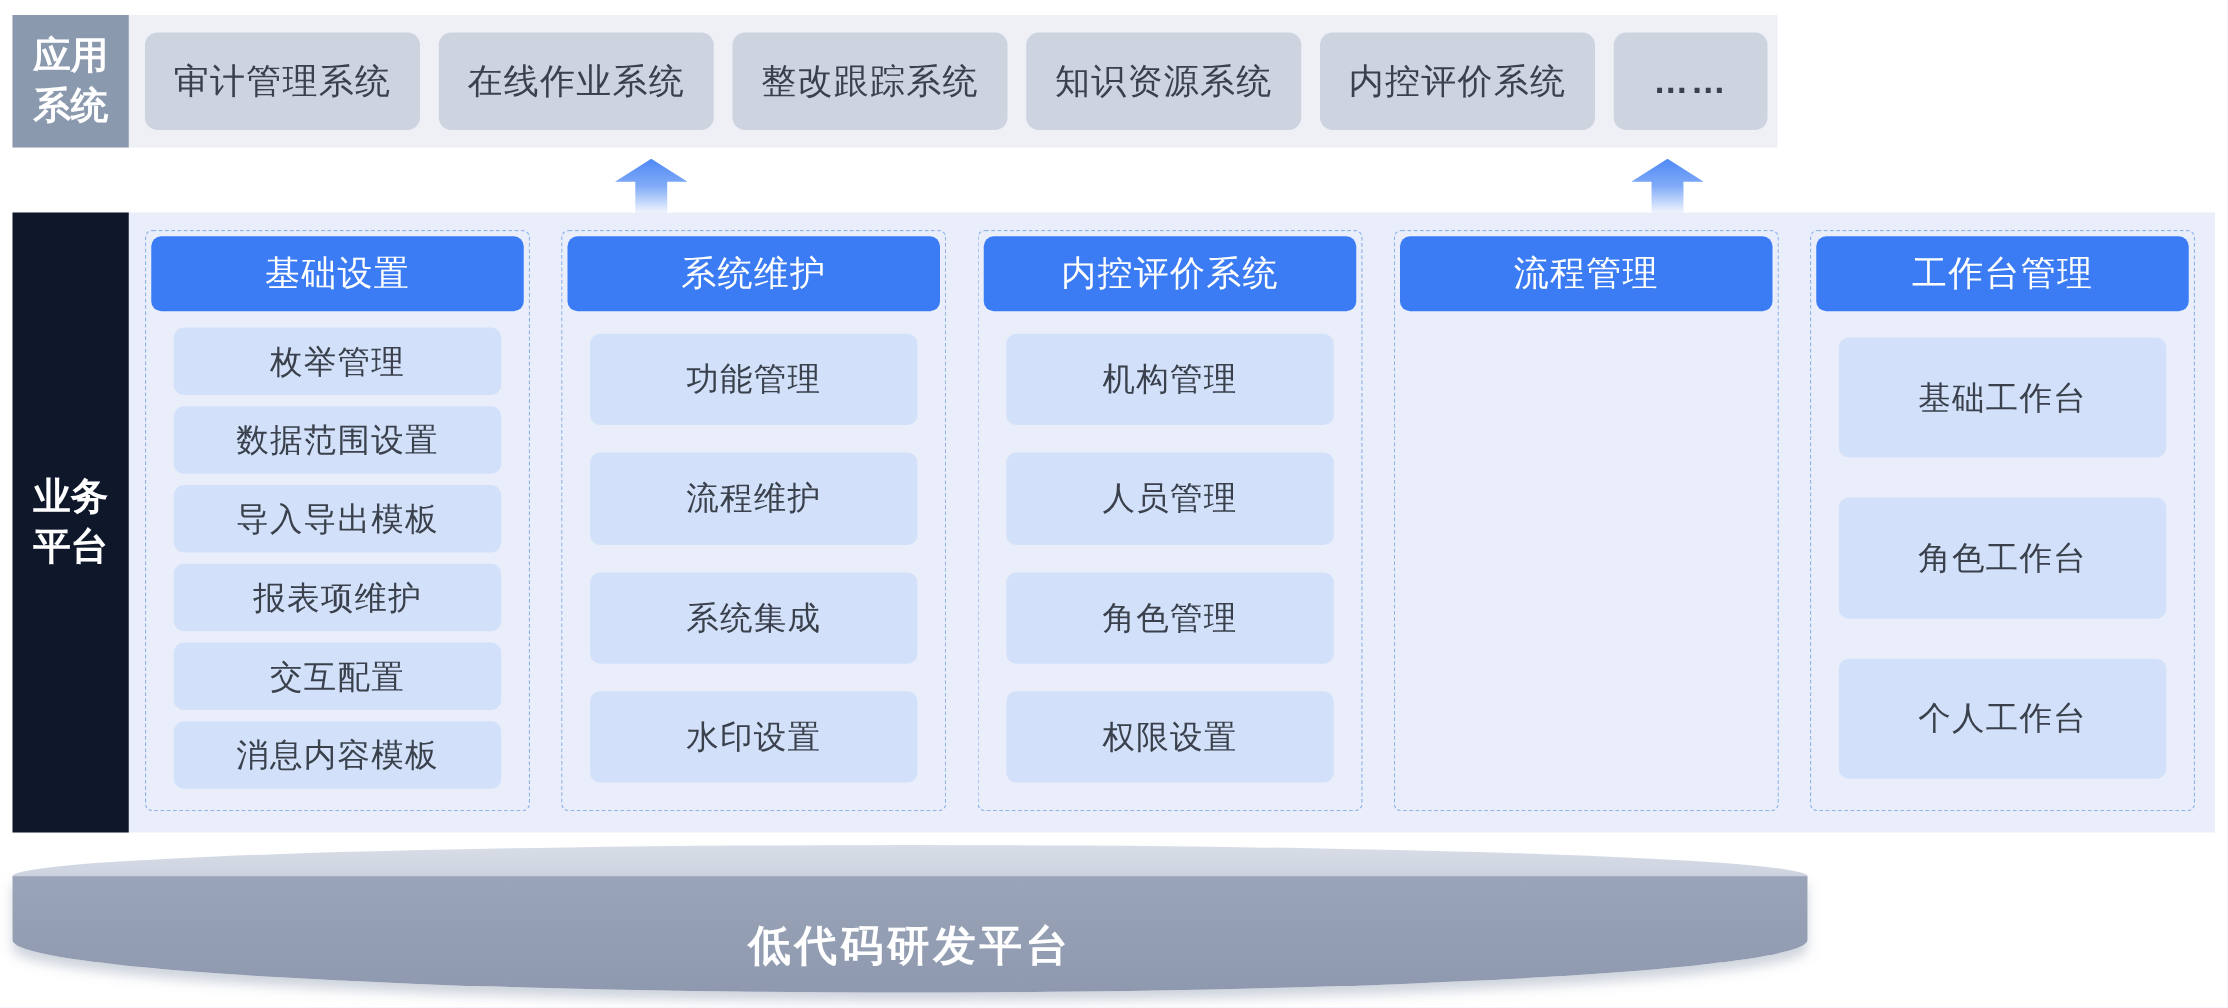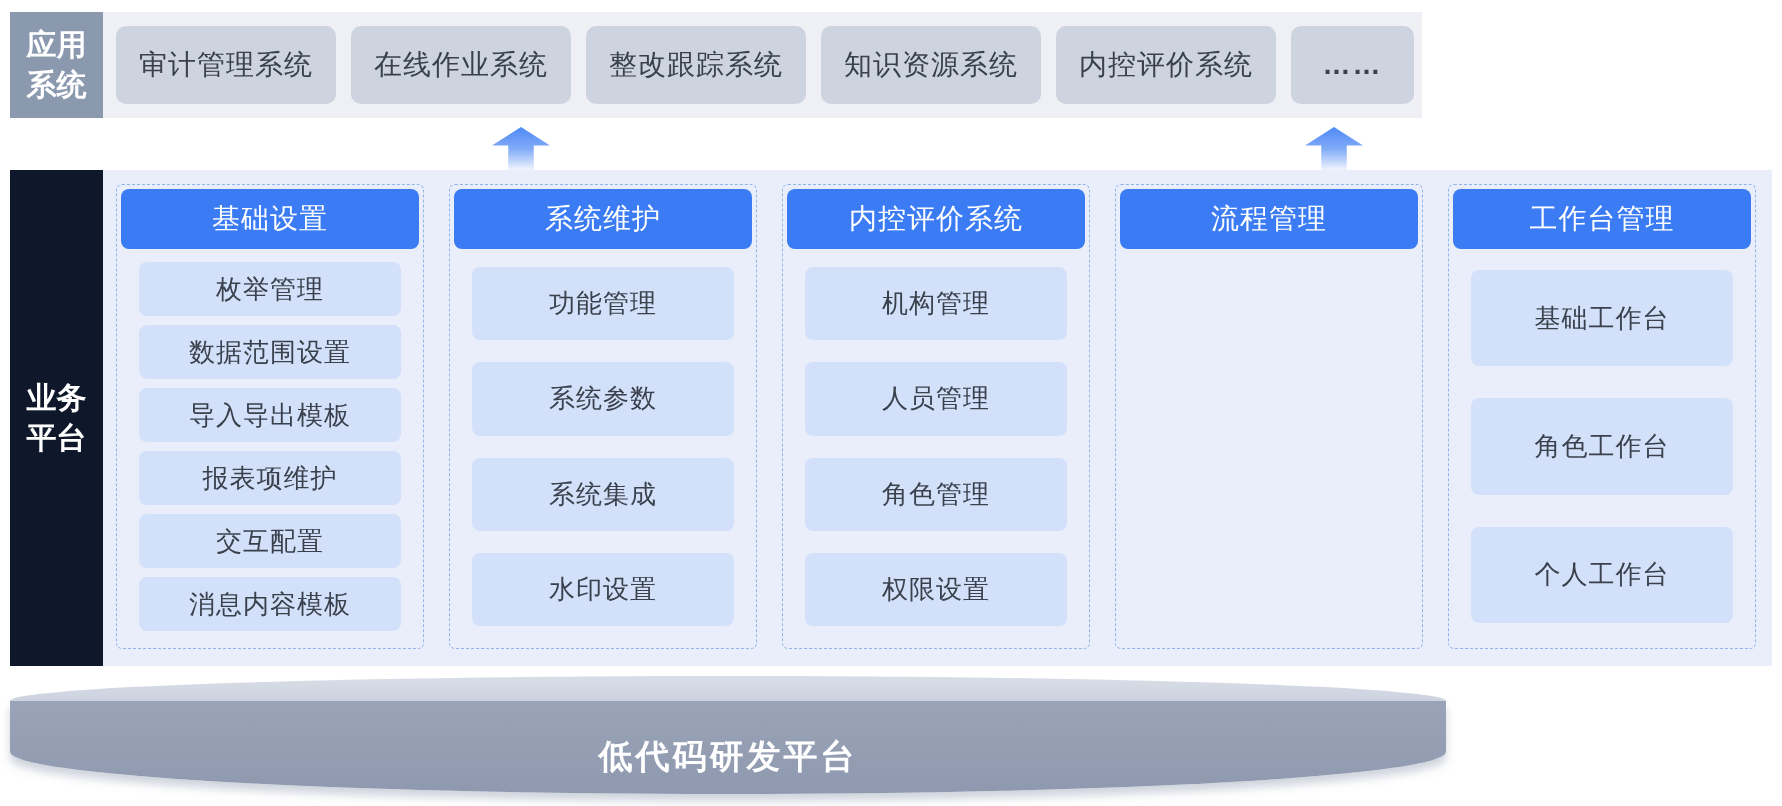--- a/index.html
+++ b/index.html
@@ -125,21 +125,21 @@
             <div class="pitem">导入导出模板</div>
             <div class="pitem">报表项维护</div>
             <div class="pitem">交互配置</div>
             <div class="pitem">消息内容模板</div>
           </div>
         </div>
         <div class="pcol">
           <div class="pcol-header">系统维护</div>
           <div class="pcol-items gap4">
             <div class="pitem">功能管理</div>
-            <div class="pitem">系统参数</div>
+            <div class="pitem">流程维护</div>
             <div class="pitem">系统集成</div>
             <div class="pitem">水印设置</div>
           </div>
         </div>
         <div class="pcol">
           <div class="pcol-header">内控评价系统</div>
           <div class="pcol-items gap4">
             <div class="pitem">机构管理</div>
             <div class="pitem">人员管理</div>
             <div class="pitem">角色管理</div>

